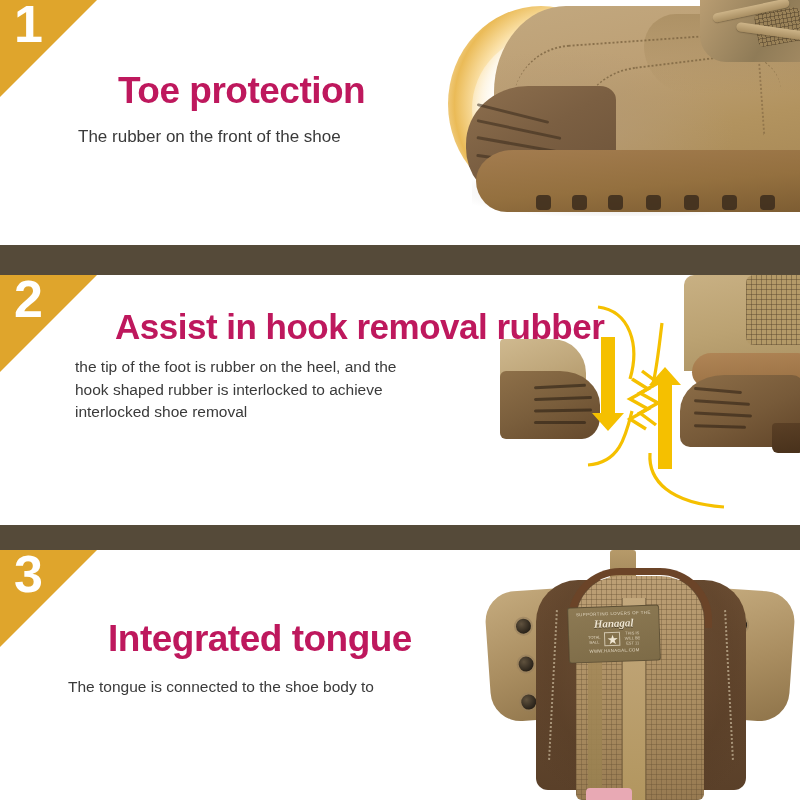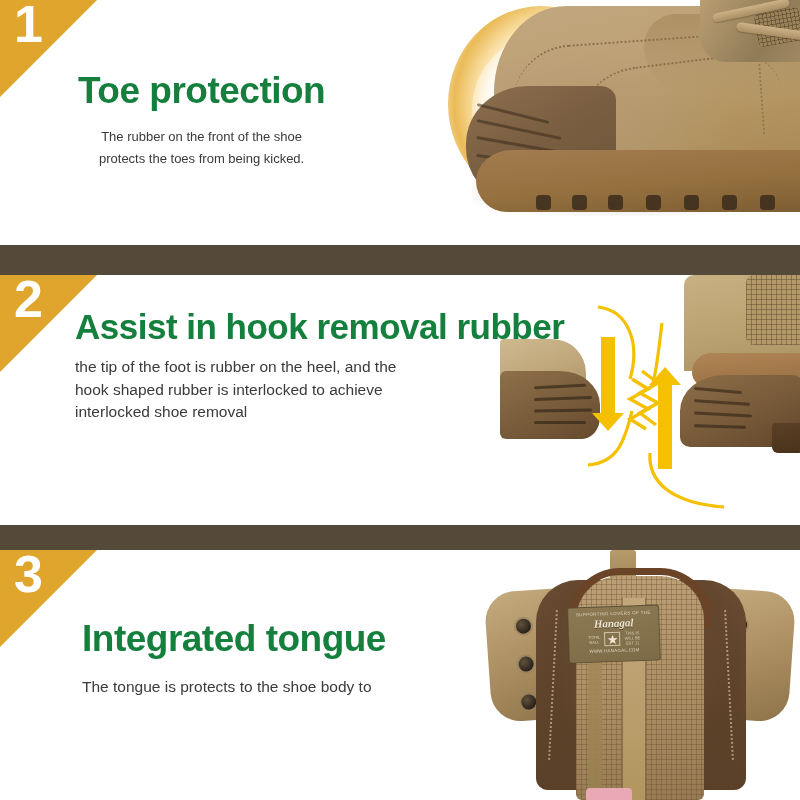--- a/index.html
+++ b/index.html
@@ -61,43 +61,44 @@
     letter-spacing: -1px;
     font-family: "Liberation Sans", sans-serif;
   }
 
   
   .textblock {
     position: absolute;
     z-index: 5;
   }
   .heading {
-    color: #15803d;
+    color: #be185d;
     font-weight: bold;
     letter-spacing: -0.5px;
     font-family: "Liberation Sans", sans-serif;
+    margin-left: 40px;
   }
   .body {
     color: #3A3A3A;
     font-family: "Liberation Sans", sans-serif;
   }
   .body .line { display: block; white-space: nowrap; }
 
   
   #text-1 { left: 78px; top: 70px; }
   #text-1 .heading { font-size: 37px; line-height: 42px; }
-  #text-1 .body { font-size: 13px; line-height: 22px; margin-top: 14px; text-align: center; }
+  #text-1 .body { font-size: 17px; line-height: 22px; margin-top: 14px; }
 
   
   #text-2 { left: 75px; top: 32px; }
   #text-2 .heading { font-size: 35px; line-height: 39px; }
   #text-2 .body { font-size: 15.5px; line-height: 22.5px; margin-top: 10px; }
 
   
-  #text-3 { left: 82px; top: 68px; }
+  #text-3 { left: 68px; top: 68px; }
   #text-3 .heading { font-size: 37px; line-height: 42px; }
   #text-3 .body { font-size: 15.5px; line-height: 22px; margin-top: 16px; }
 
   
   #photo-1 {
     position: absolute;
     right: 0; top: 0;
     width: 380px; height: 245px;
     overflow: hidden;
     z-index: 2;
@@ -514,21 +515,20 @@
 
     <div class="badge">
       <div class="tri"></div>
       <span class="num">1</span>
     </div>
 
     <div class="textblock" id="text-1">
       <div class="heading">Toe protection</div>
       <div class="body">
         <span class="line">The rubber on the front of the shoe</span>
-        <span class="line">protects the toes from being kicked.</span>
       </div>
     </div>
   </div>
 
   <div class="divider" id="divider-1"></div>
 
   <div class="section" id="section-2">
 
     <div id="photo-2">
 
@@ -645,18 +645,18 @@
     </div>
 
     <div class="badge">
       <div class="tri"></div>
       <span class="num">3</span>
     </div>
 
     <div class="textblock" id="text-3">
       <div class="heading">Integrated tongue</div>
       <div class="body">
-        <span class="line">The tongue is protects to the shoe body to</span>
+        <span class="line">The tongue is connected to the shoe body to</span>
       </div>
     </div>
   </div>
 
 </div>
 
 </body></html>

